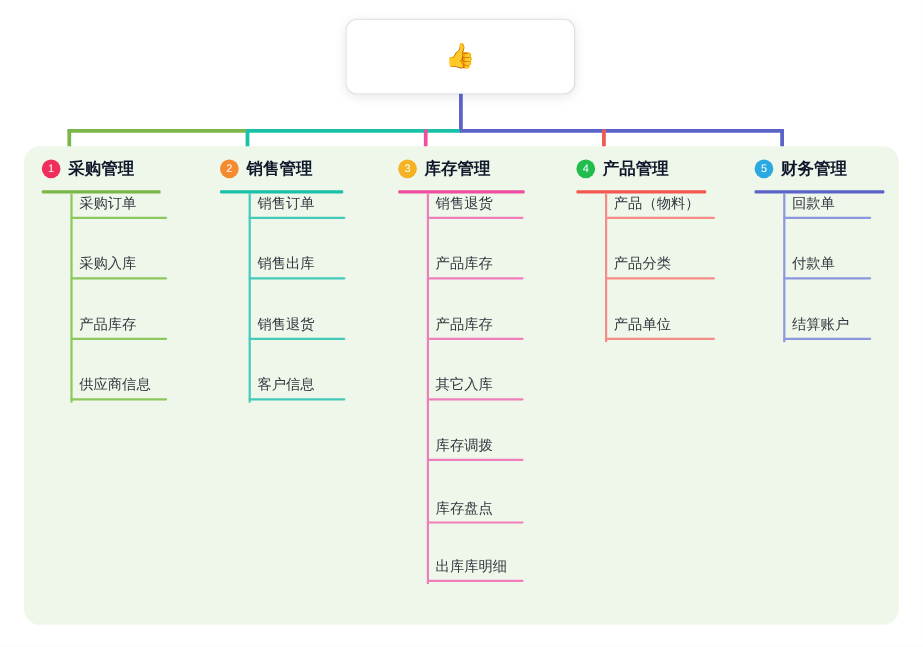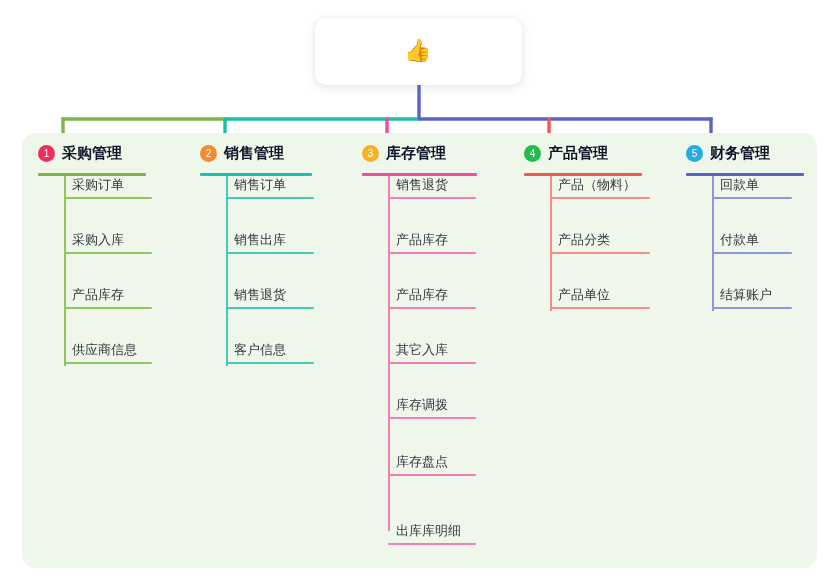--- a/index.html
+++ b/index.html
@@ -178,21 +178,21 @@
           <div class="item-rule" style="width: 88px; background: rgb(239, 127, 187);"></div>
         </div>
         <div class="item" style="top: 250px; width: 88px; padding-left: 45px;">
           <span class="item-label">库存调拨</span>
           <div class="item-rule" style="width: 88px; background: rgb(239, 127, 187);"></div>
         </div>
         <div class="item" style="top: 307px; width: 88px;">
           <span class="item-label">库存盘点</span>
           <div class="item-rule" style="width: 88px; background: rgb(239, 127, 187);"></div>
         </div>
-        <div class="item" style="top: 376px; width: 88px; text-align: right;">
+        <div class="item" style="top: 360px; width: 88px; text-align: right;">
           <span class="item-label">出库库明细</span>
           <div class="item-rule" style="width: 88px; background: rgb(239, 127, 187);"></div>
         </div>
       </div>
       <div class="col" style="left: 524px; top: 133px;">
         <div class="col-head">
           <span class="badge" style="background: rgb(34, 187, 78);">4</span>
           <span class="head-label">产品管理</span>
         </div>
         <div class="head-rule" style="width: 118px; background: rgb(244, 87, 79);"></div>

